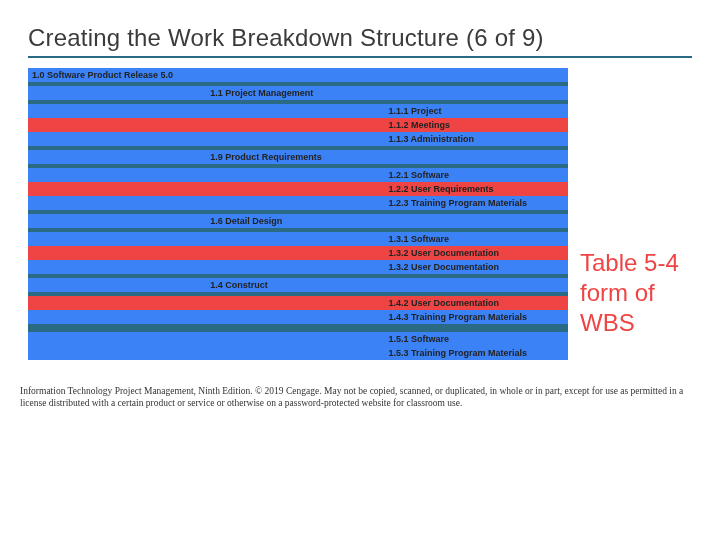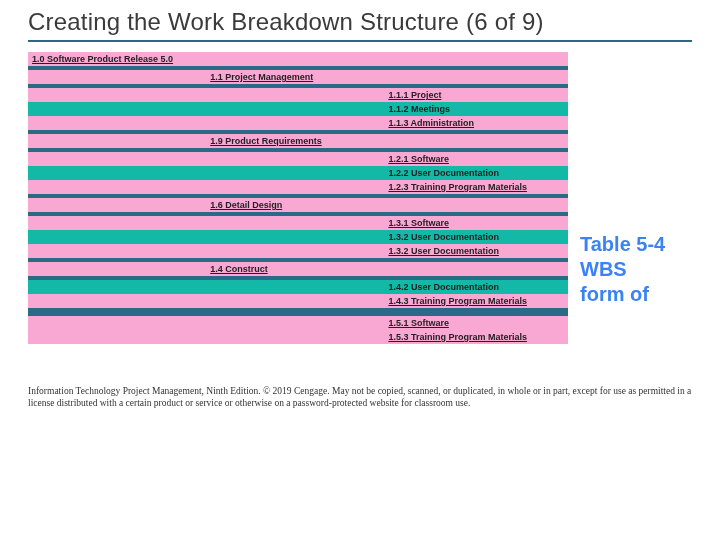--- a/index.html
+++ b/index.html
@@ -1,32 +1,32 @@
 <!DOCTYPE html>
 <html><head>
 <meta charset="utf-8">
 <style>
   * { box-sizing: border-box; margin: 0; padding: 0; }
   html, body { width: 720px; height: 540px; background: #fff; font-family: Arial, Helvetica, sans-serif; }
-  .slide { width: 720px; height: 428px; background: #fff; position: relative; padding: 8px 28px 0 28px; }
+  .slide { width: 720px; height: 428px; background: #fff; position: relative; padding: 24px 28px 0 28px; }
   .title-wrap { border-bottom: 2px solid #2b6a84; padding-bottom: 4px; margin-bottom: 10px; }
   .title { font-size: 24px; font-weight: 400; color: #3b3b3b; letter-spacing: 0.2px; }
   .content-row { display: flex; flex-direction: row; align-items: flex-start; gap: 12px; }
   .table-wrap { flex: 0 0 540px; }
   table { border-collapse: collapse; width: 540px; }
   td { font-size: 9px; font-weight: 700; color: #222; padding: 2px 4px; vertical-align: middle; }
   .c1 { width: 33%; }
   .c2 { width: 33%; }
   .c3 { width: 34%; }
-  .zebra-light td { background: #f9a8d4; text-decoration: underline; }
-  .zebra-dark  td { background: #14b8a6; }
+  .zebra-light td { background: #3b82f6; }
+  .zebra-dark  td { background: #ef4444; }
   .header-row td { background: #2b6a84; }
   .side-caption { flex: 1; padding-top: 180px; }
-  .side-caption p { font-size: 20px; line-height: 1.25; color: #3b82f6; font-weight: 700; }
-  .footnote { position: absolute; left: 28px; right: 28px; bottom: 18px; font-size: 9.5px; color: #333; line-height: 1.25; font-family: Georgia, 'Times New Roman', serif; }
+  .side-caption p { font-size: 24px; line-height: 1.25; color: #ef4444; font-weight: 400; }
+  .footnote { position: absolute; left: 20px; right: 28px; bottom: 18px; font-size: 9.5px; color: #333; line-height: 1.25; font-family: Georgia, 'Times New Roman', serif; }
 </style>
 </head>
 <body>
 
 <div class="slide">
 
   <div class="title-wrap">
     <h1 class="title">Creating the Work Breakdown Structure (6 of 9)</h1>
   </div>
 
@@ -78,21 +78,21 @@
               <td colspan="3" style="height: 4px; padding: 0px;"></td>
             </tr>
             <tr class="zebra-light">
               <td class="c1"></td>
               <td class="c2"></td>
               <td class="c3">1.2.1 Software</td>
             </tr>
             <tr class="zebra-dark">
               <td class="c1"></td>
               <td class="c2"></td>
-              <td class="c3">1.2.2 User Documentation</td>
+              <td class="c3">1.2.2 User Requirements</td>
             </tr>
             <tr class="zebra-light">
               <td class="c1"></td>
               <td class="c2"></td>
               <td class="c3">1.2.3 Training Program Materials</td>
             </tr>
             <tr class="header-row">
               <td colspan="3" style="height: 4px; padding: 0px;"></td>
             </tr>
             <tr class="zebra-light">
@@ -154,21 +154,21 @@
               <td class="c1"></td>
               <td class="c2"></td>
               <td class="c3">1.5.3 Training Program Materials</td>
             </tr>
           </tbody>
       </table>
     </div>
 
     <div class="side-caption">
       <p>Table 5-4</p>
+      <p>form of</p>
       <p>WBS</p>
-      <p>form of</p>
     </div>
 
   </div>
 
   <div class="footnote">Information Technology Project Management, Ninth Edition. © 2019 Cengage. May not be copied, scanned, or duplicated, in whole or in part, except for use as permitted in a license distributed with a certain product or service or otherwise on a password-protected website for classroom use.</div>
 
 </div>
 
 </body></html>

